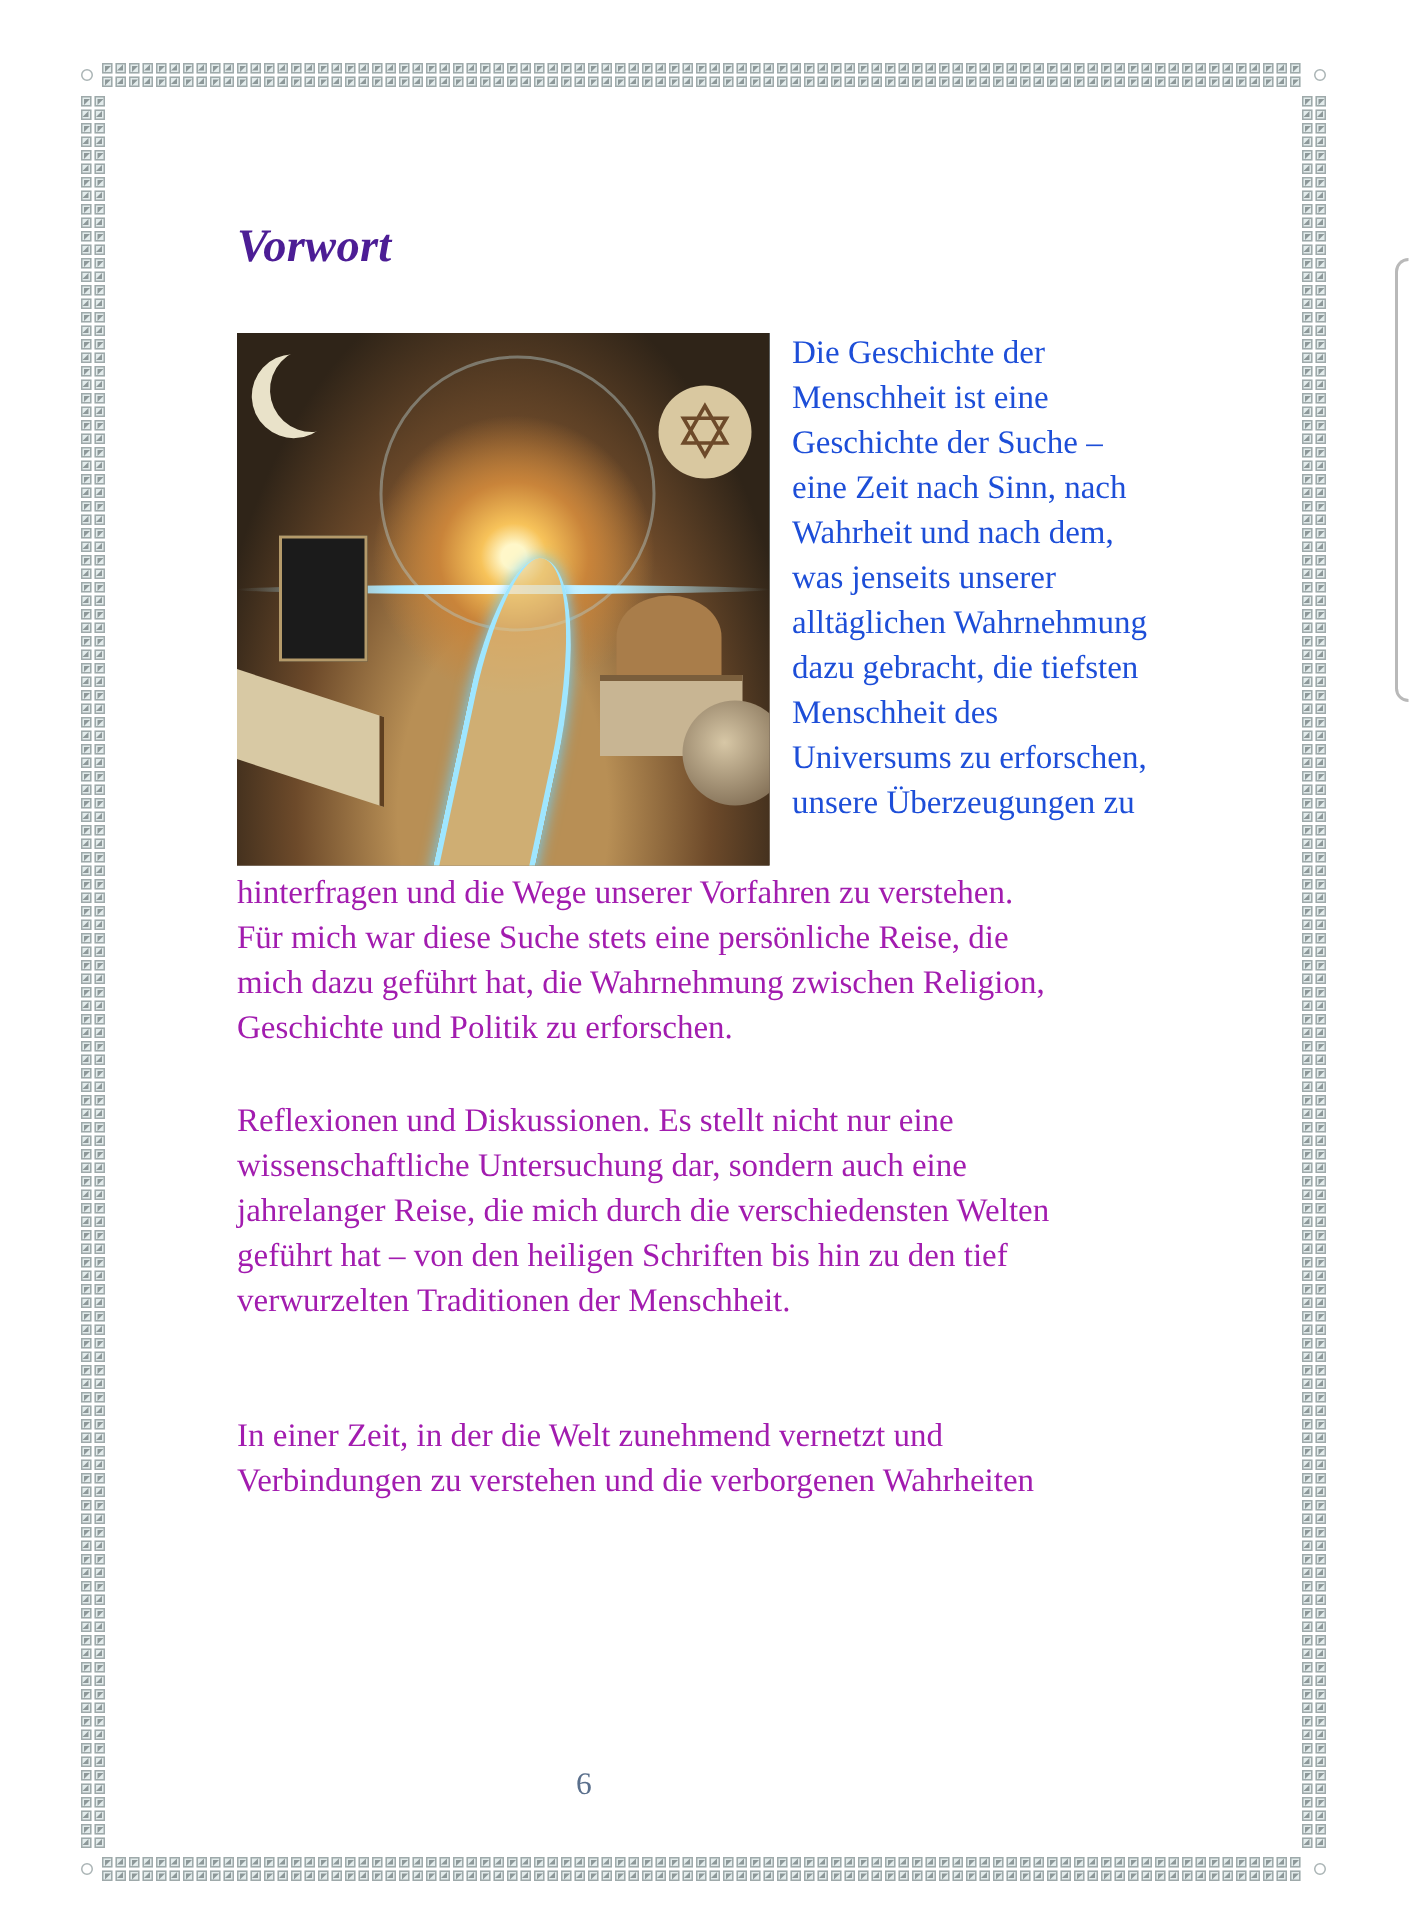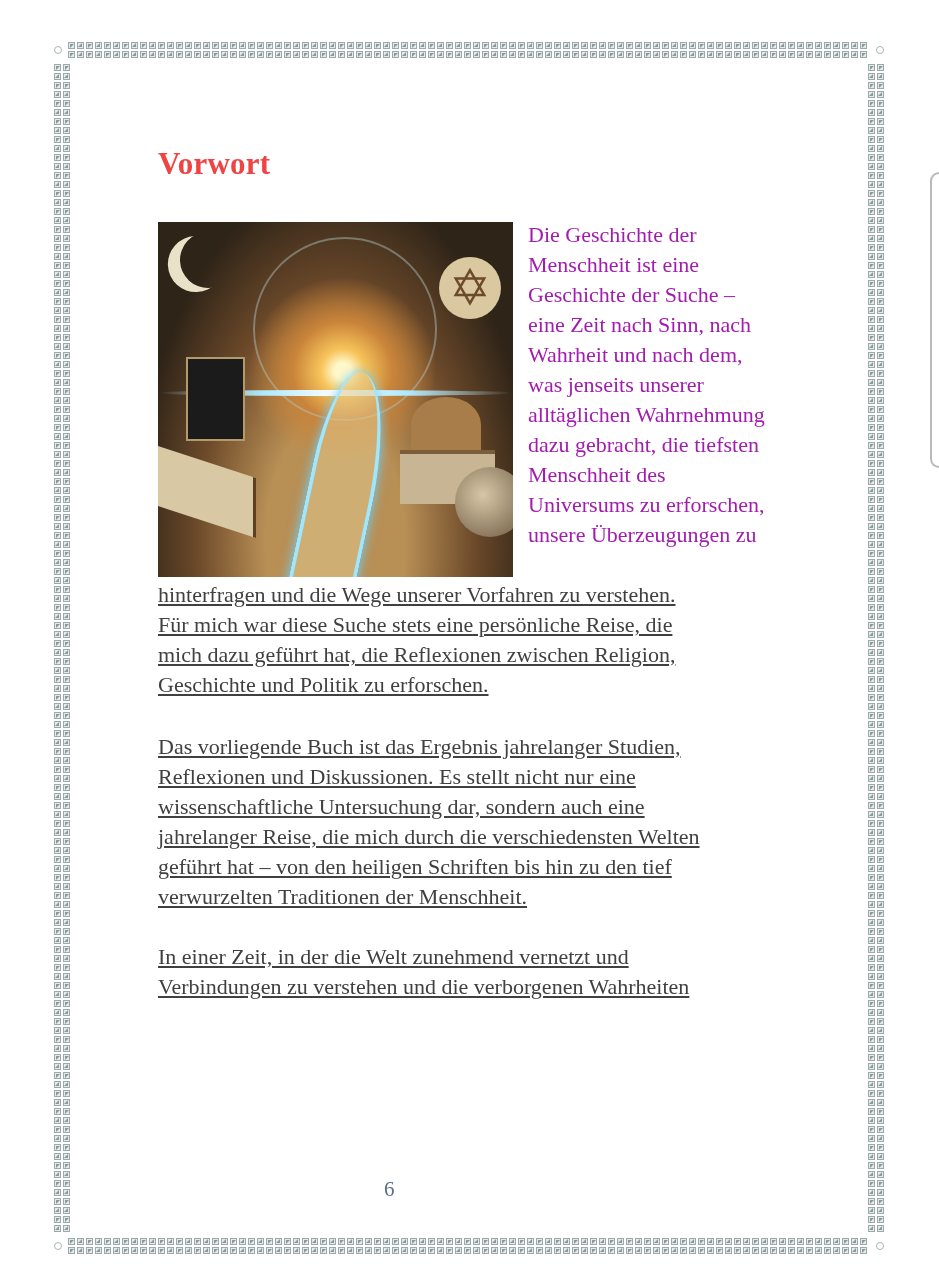--- a/index.html
+++ b/index.html
@@ -24,22 +24,23 @@
     border-right:4px solid #8d9899; border-top:4px solid transparent;
   }
   .hrow { position:absolute; display:flex; gap:2px; }
   .vcol { position:absolute; display:flex; flex-direction:column; gap:2px; }
   .corner-dot {
     position:absolute; width:6px; height:6px; border:1px solid #aab4b5; border-radius:50%;
   }
 
   .page-title {
     position:absolute; left:158px; top:146px; margin:0;
-    font-size:31px; font-weight:bold; color:#ef4444;
+    font-size:31px; font-weight:bold; color:#4c1d95;
     letter-spacing:0.2px;
+    font-style:italic;
   }
   .figure {
     position:absolute; left:158px; top:222px; width:355px; height:355px;
     overflow:hidden;
     background:
       radial-gradient(circle at 52% 42%, #fff7c9 0 3%, #f7c35a 8%, #c9843a 18%, rgba(120,80,40,0) 34%),
       radial-gradient(ellipse at 50% 90%, #b88f55 0 28%, #6d4a2a 55%, #2f2418 80%),
       linear-gradient(180deg, #15354a 0%, #235060 35%, #6a5437 60%, #3a2a1a 100%);
   }
   .fig-moon {
@@ -82,26 +83,26 @@
     position:absolute; right:18px; top:228px; width:95px; height:50px;
     background:#c8b593; border-top:4px solid #7a5e3c;
   }
   .fig-globe {
     position:absolute; right:-12px; top:245px; width:70px; height:70px; border-radius:50%;
     background:radial-gradient(circle at 40% 40%, #d7c7a6, #6b5740);
   }
 
   .wrap-text {
     position:absolute; left:528px; top:220px; width:290px;
-    font-size:22px; line-height:30px; color:#a21caf;
+    font-size:22px; line-height:30px; color:#1d4ed8;
   }
   .wrap-text span { display:block; white-space:nowrap; }
   .para {
     position:absolute; left:158px; width:660px;
-    font-size:22px; line-height:30px; color:#404040;text-decoration:underline;
+    font-size:22px; line-height:30px; color:#a21caf;
   }
   .para span { display:block; white-space:nowrap; }
   .p1 { top:580px; }
   .p2 { top:732px; }
   .p3 { top:942px; }
 
   .page-number {
     position:absolute; left:384px; top:1177px;
     font-size:21px; color:#5a6f8c;
   }
@@ -1038,26 +1039,25 @@
   <span>alltäglichen Wahrnehmung</span>
   <span>dazu gebracht, die tiefsten</span>
   <span>Menschheit des</span>
   <span>Universums zu erforschen,</span>
   <span>unsere Überzeugungen zu</span>
 </div>
 
 <div class="para p1">
   <span>hinterfragen und die Wege unserer Vorfahren zu verstehen.</span>
   <span>Für mich war diese Suche stets eine persönliche Reise, die</span>
-  <span>mich dazu geführt hat, die Reflexionen zwischen Religion,</span>
+  <span>mich dazu geführt hat, die Wahrnehmung zwischen Religion,</span>
   <span>Geschichte und Politik zu erforschen.</span>
 </div>
 
 <div class="para p2">
-  <span>Das vorliegende Buch ist das Ergebnis jahrelanger Studien,</span>
   <span>Reflexionen und Diskussionen. Es stellt nicht nur eine</span>
   <span>wissenschaftliche Untersuchung dar, sondern auch eine</span>
   <span>jahrelanger Reise, die mich durch die verschiedensten Welten</span>
   <span>geführt hat – von den heiligen Schriften bis hin zu den tief</span>
   <span>verwurzelten Traditionen der Menschheit.</span>
 </div>
 
 <div class="para p3">
   <span>In einer Zeit, in der die Welt zunehmend vernetzt und</span>
   <span>Verbindungen zu verstehen und die verborgenen Wahrheiten</span>

